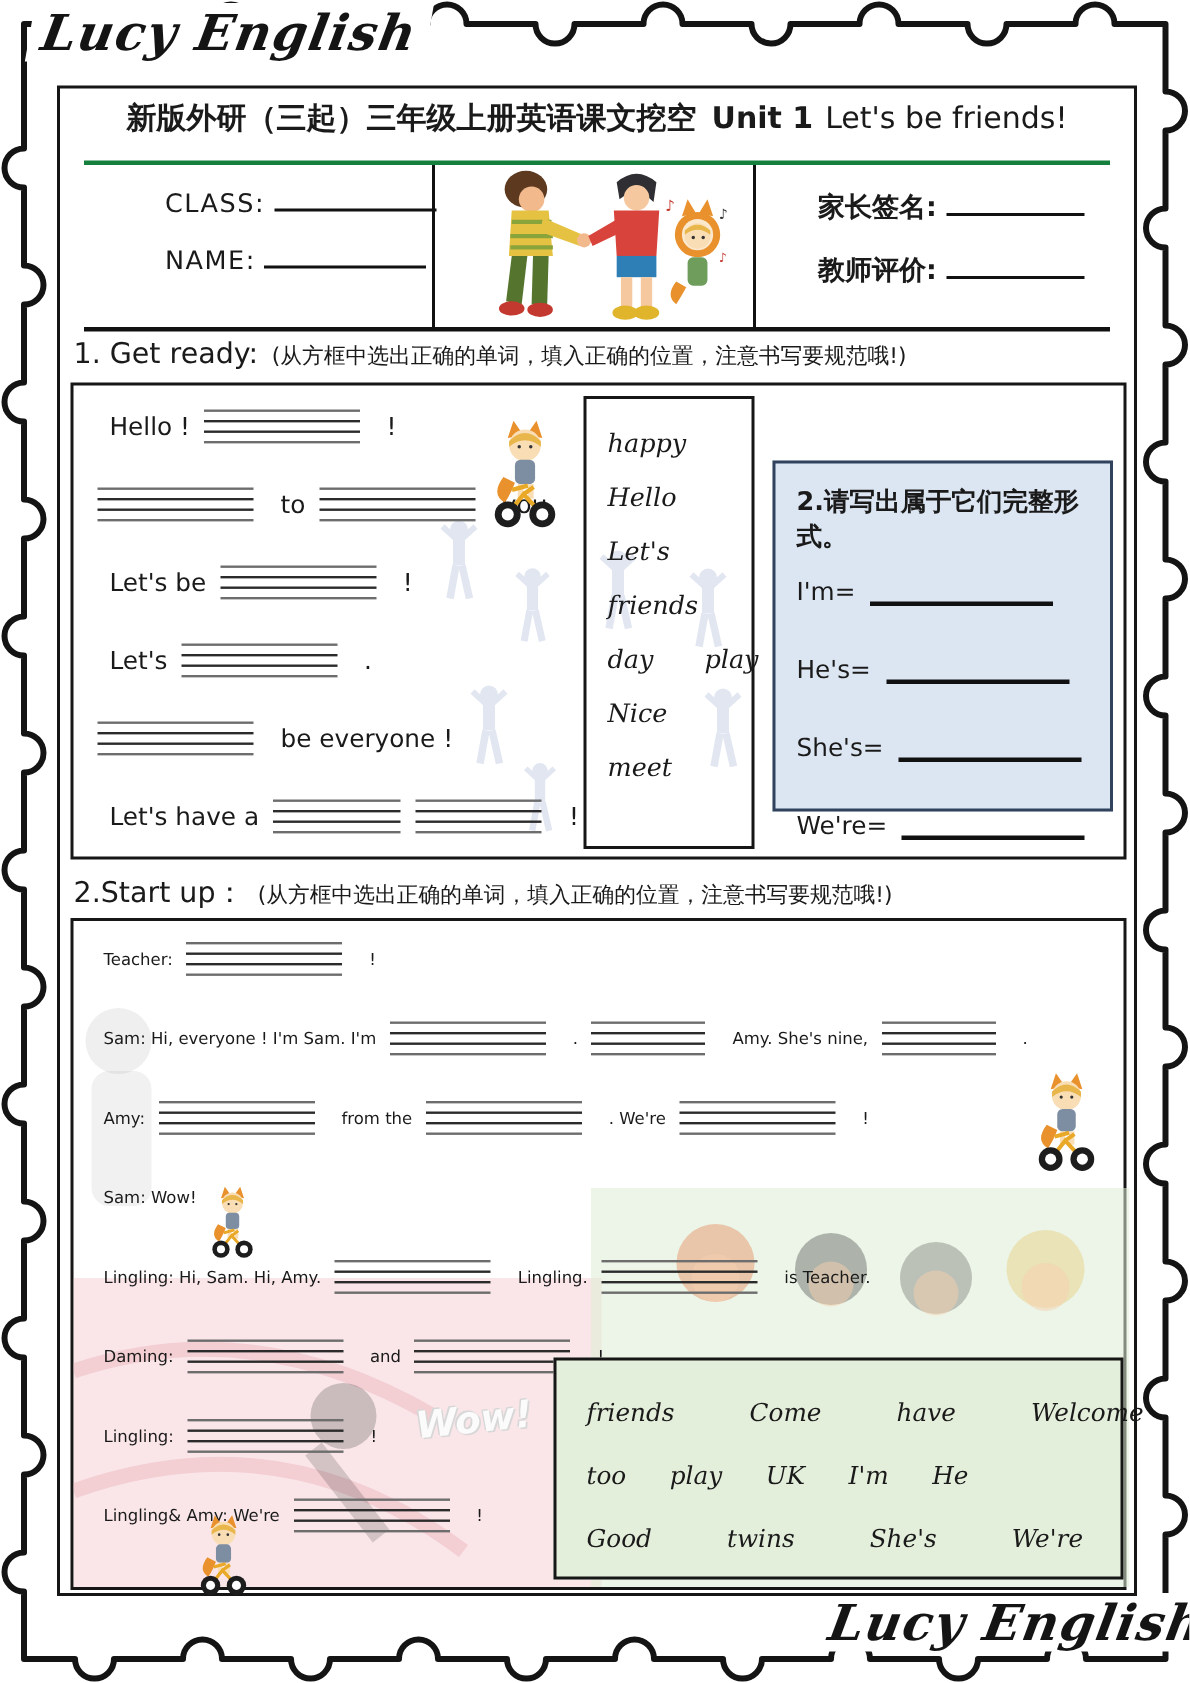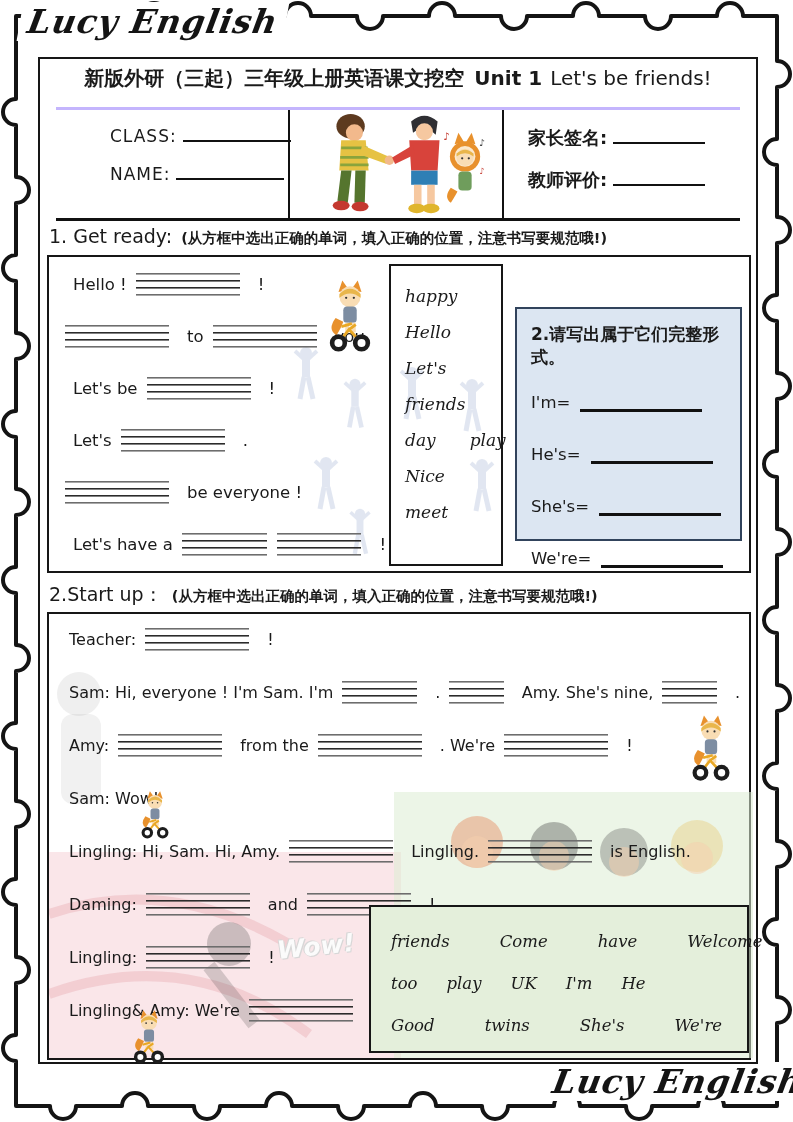--- a/index.html
+++ b/index.html
@@ -20,68 +20,68 @@
   #frame{position:absolute;left:38px;top:57px;width:716px;height:1003px;border:2px solid #161616;background:#fff;}
 
   
   #title{position:absolute;left:0;top:6px;width:100%;text-align:center;white-space:nowrap;}
   #title .cn{font-weight:700;font-size:20px;text-align:right;}
   #title .unit{font-weight:700;font-size:20px;margin-left:10px;}
   #title .en{font-size:20px;margin-left:8px;}
 
   
   #header-table{position:absolute;left:16px;top:48px;width:684px;height:108px;display:flex;
-                border-top:3px solid #c4b5fd;border-bottom:3px solid #111;}
+                border-top:3px solid #15803d;border-bottom:3px solid #111;}
   .hcell{height:100%;box-sizing:border-box;}
   #hcell-class{width:232px;padding:16px 0 0 54px;}
   #hcell-pic{width:216px;border-left:2px solid #111;border-right:2px solid #111;display:flex;align-items:center;justify-content:center;}
-  #hcell-sign{flex:1;padding:16px 0 0 24px;}
+  #hcell-sign{flex:1;padding:16px 0 0 24px;text-align:center;}
   .hrow{margin-bottom:18px;font-size:17px;letter-spacing:1px;white-space:nowrap;}
   .hrow-cn{font-weight:700;font-size:18px;letter-spacing:0;}
   .uline{display:inline-block;border-bottom:2px solid #111;height:13px;vertical-align:baseline;margin-left:6px;}
   .u110{width:108px;} .u95{width:92px;}
 
   
   .sec-head{position:absolute;left:9px;white-space:nowrap;}
   #sec1-head{top:166px;} #sec2-head{top:523px;}
   .sec-head .en{font-size:19px;}
-  .sec-head .cn{font-weight:700;font-size:14.5px;margin-left:4px;text-align:right;}
+  .sec-head .cn{font-weight:400;font-size:14.5px;margin-left:4px;text-align:right;}
 
   
   .sec-box{position:absolute;left:7px;width:704px;border:2px solid #161616;box-sizing:border-box;background:transparent;}
   #sec1-box{top:196px;height:318px;}
   #sec2-box{top:553px;height:448px;}
 
   .faint{position:absolute;left:0;top:0;pointer-events:none;}
 
   
   .lines{position:absolute;}
   #s1-lines{left:14px;top:14px;width:330px;}
   #s2-lines{left:10px;top:12px;width:688px;position:absolute;}
   .fill-line{display:flex;align-items:center;height:26px;margin-bottom:26px;font-size:16.5px;white-space:nowrap;}
-  #s2-lines .fill-line{margin-bottom:27px;font-size:16px;}
+  #s2-lines .fill-line{margin-bottom:27px;font-size:11px;}
   .seg{margin-right:7px;margin-left:10px;}
   .blank4{display:inline-block;height:24px;margin:0 8px 0 2px;
      background-image:linear-gradient(#6d6d6d,#6d6d6d),linear-gradient(#2b2b2b,#2b2b2b),
                       linear-gradient(#2b2b2b,#2b2b2b),linear-gradient(#6d6d6d,#6d6d6d);
      background-size:100% 1.6px;background-repeat:no-repeat;
      background-position:0 1px,0 8px,0 15px,0 22px;}
   .b-md{width:104px;} .b-sm{width:76px;}
 
   
   #wordbox1{position:absolute;left:340px;top:7px;width:114px;height:302px;border:2px solid #161616;
             box-sizing:border-box;padding:12px 0 0 14px;}
   .script{font-family:"DejaVu Serif","Liberation Serif",serif;font-style:italic;font-weight:400;}
   .wb1-row{display:flex;gap:34px;font-size:17px;height:36px;align-items:center;}
 
   
   #completion-box{position:absolute;left:466px;top:50px;width:227px;height:234px;background:#dce6f2;
                   border:2px solid #31435c;box-sizing:border-box;padding:14px 0 0 14px;}
   #completion-title{font-weight:700;font-size:17px;margin-bottom:16px;}
-  .comp-row{display:flex;align-items:flex-end;height:27px;margin-bottom:25px;font-size:16.5px;}
+  .comp-row{display:flex;align-items:flex-start;height:27px;margin-bottom:25px;font-size:16.5px;}
   .comp-ul{display:inline-block;width:122px;border-bottom:3px solid #111;height:16px;margin-left:10px;}
 
   
   #wordbox2{position:absolute;left:320px;top:291px;width:380px;height:148px;background:#e4efdb;
             border:2px solid #161616;box-sizing:border-box;padding:13px 0 0 20px;}
   .wb2-row{display:flex;gap:50px;font-size:16.5px;height:42px;align-items:center;}
   .wb2-row:nth-child(2){gap:29px;}
   .wb2-row:nth-child(3){}
 
   
@@ -353,21 +353,21 @@
             <span class="seg">!</span>
           </div>
           <div class="fill-line">
             <span class="seg">Sam: Wow!</span>
           </div>
           <div class="fill-line">
             <span class="seg">Lingling: Hi, Sam. Hi, Amy.</span>
             <span class="blank4 b-md"></span>
             <span class="seg">Lingling.</span>
             <span class="blank4 b-md"></span>
-            <span class="seg">is English.</span>
+            <span class="seg">is Teacher.</span>
           </div>
           <div class="fill-line">
             <span class="seg">Daming:</span>
             <span class="blank4 b-md"></span>
             <span class="seg">and</span>
             <span class="blank4 b-md"></span>
             <span class="seg">!</span>
           </div>
           <div class="fill-line">
             <span class="seg">Lingling:</span>

